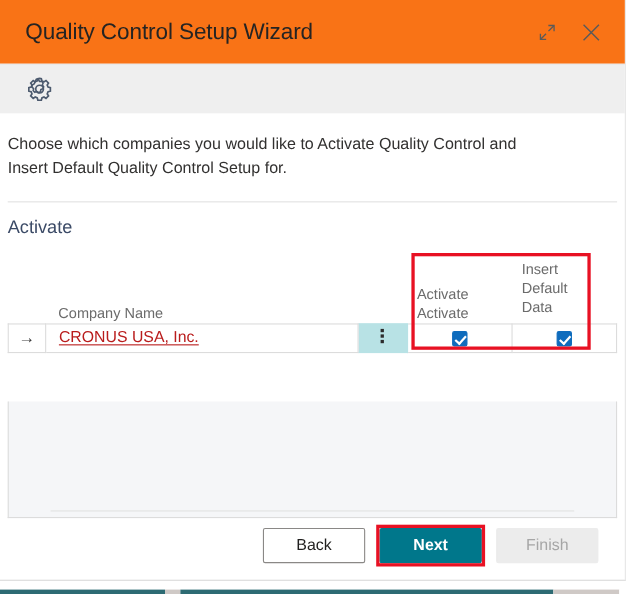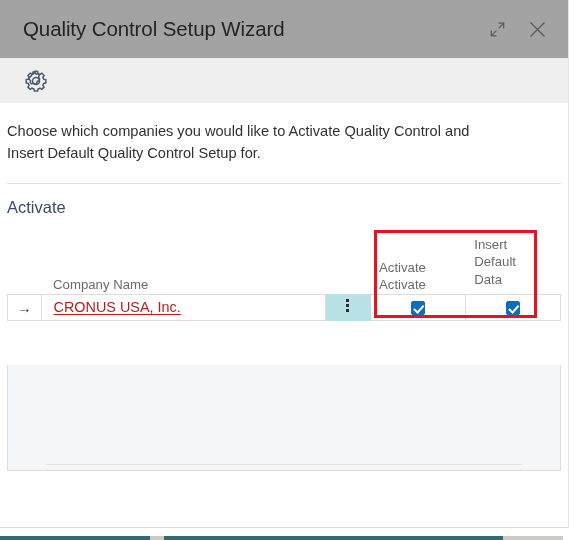--- a/index.html
+++ b/index.html
@@ -23,21 +23,21 @@
     background: #ffffff;
     border-right: 1px solid #e6e6e6;
     border-bottom: 1px solid #d9d9d9;
     box-sizing: border-box;
   }
 
   
   .titlebar {
     position: relative;
     height: 58px;
-    background: #a3a3a3;
+    background: #f97316;
   }
   .title-text {
     position: absolute;
     left: 23px;
     top: 17px;
     font-size: 20.5px;
     color: #252423;
     letter-spacing: -0.1px;
     white-space: nowrap;
   }
@@ -371,20 +371,28 @@
           </tr>
         </tbody>
       </table>
 
       <div class="annot-cols"></div>
     </div>
   </div>
 
   <div class="footer-sep" style="position:absolute; left:23px; right:23px; bottom:62px;"></div>
 
+  <div class="footer">
+    <button class="btn btn-secondary">Back</button>
+    <span class="btn-primary-wrap">
+      <button class="btn btn-primary">Next</button>
+      <span class="annot-next"></span>
+    </span>
+    <button class="btn btn-disabled">Finish</button>
+  </div>
 
 </div>
 
 <div class="taskbar">
   <div class="tb-seg" style="width:150px;background:#2d6b73;"></div>
   <div class="tb-seg" style="width:14px;background:#cfc9c6;"></div>
   <div class="tb-seg" style="width:339px;background:#2d6b73;"></div>
   <div class="tb-seg" style="width:60px;background:#cfc9c6;"></div>
   <div class="tb-seg" style="width:13px;background:#ffffff;"></div>
 </div>

